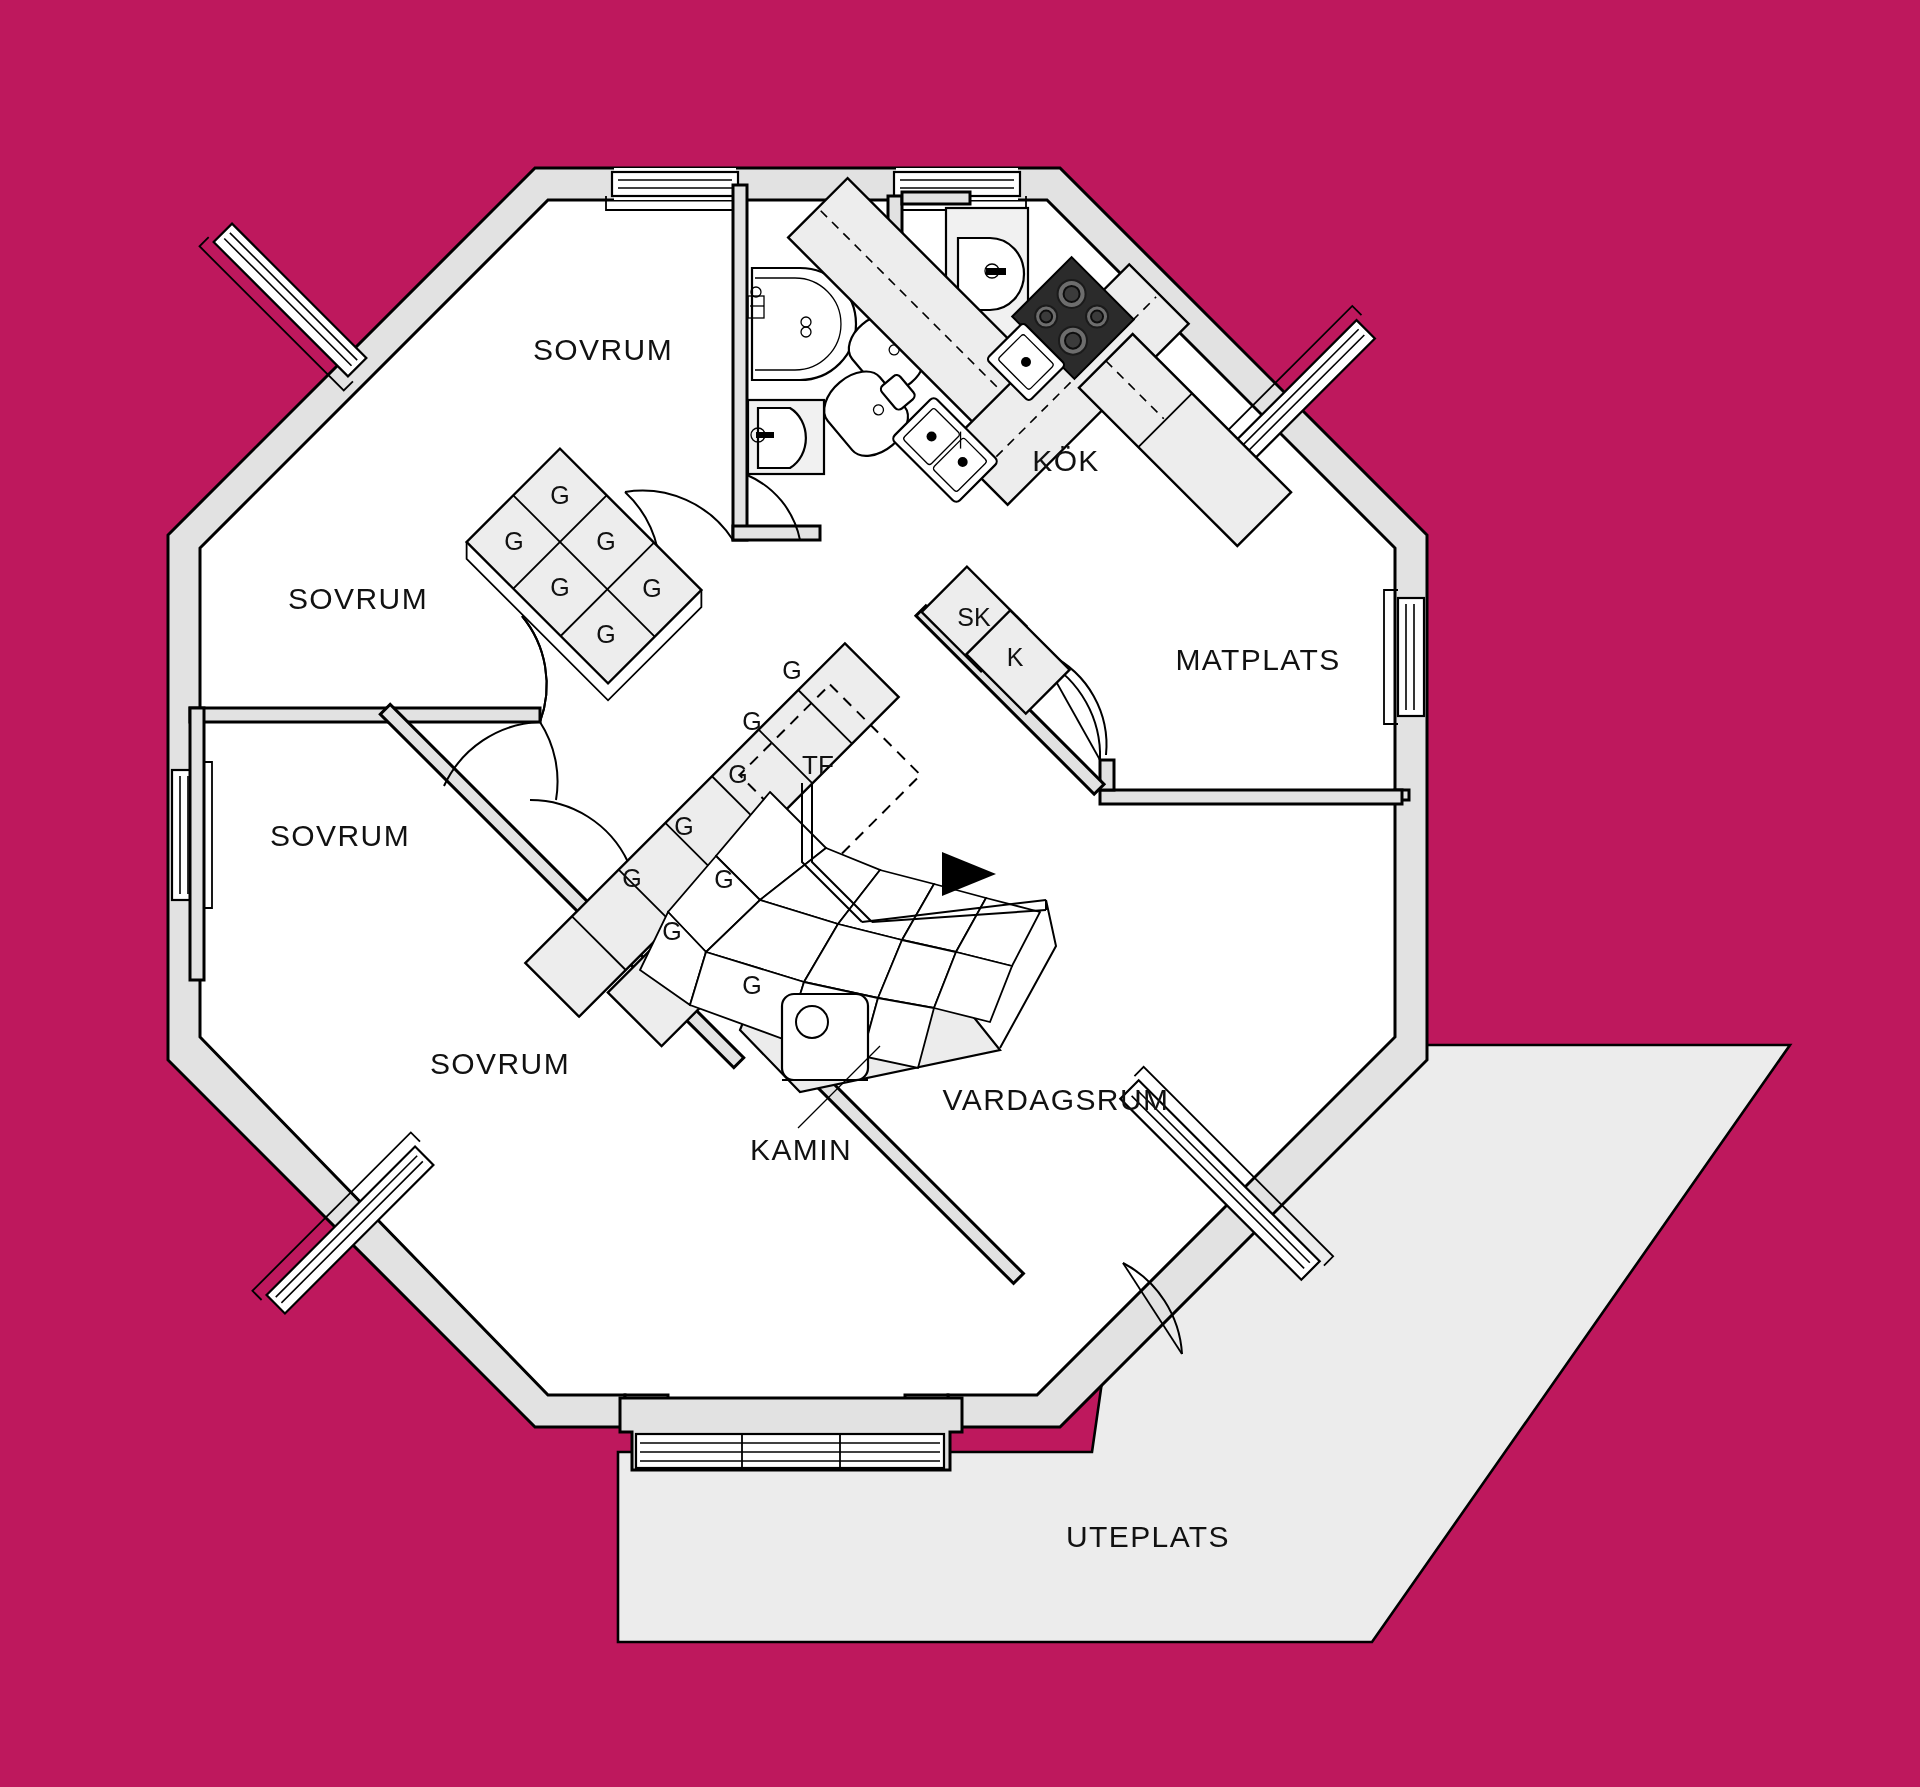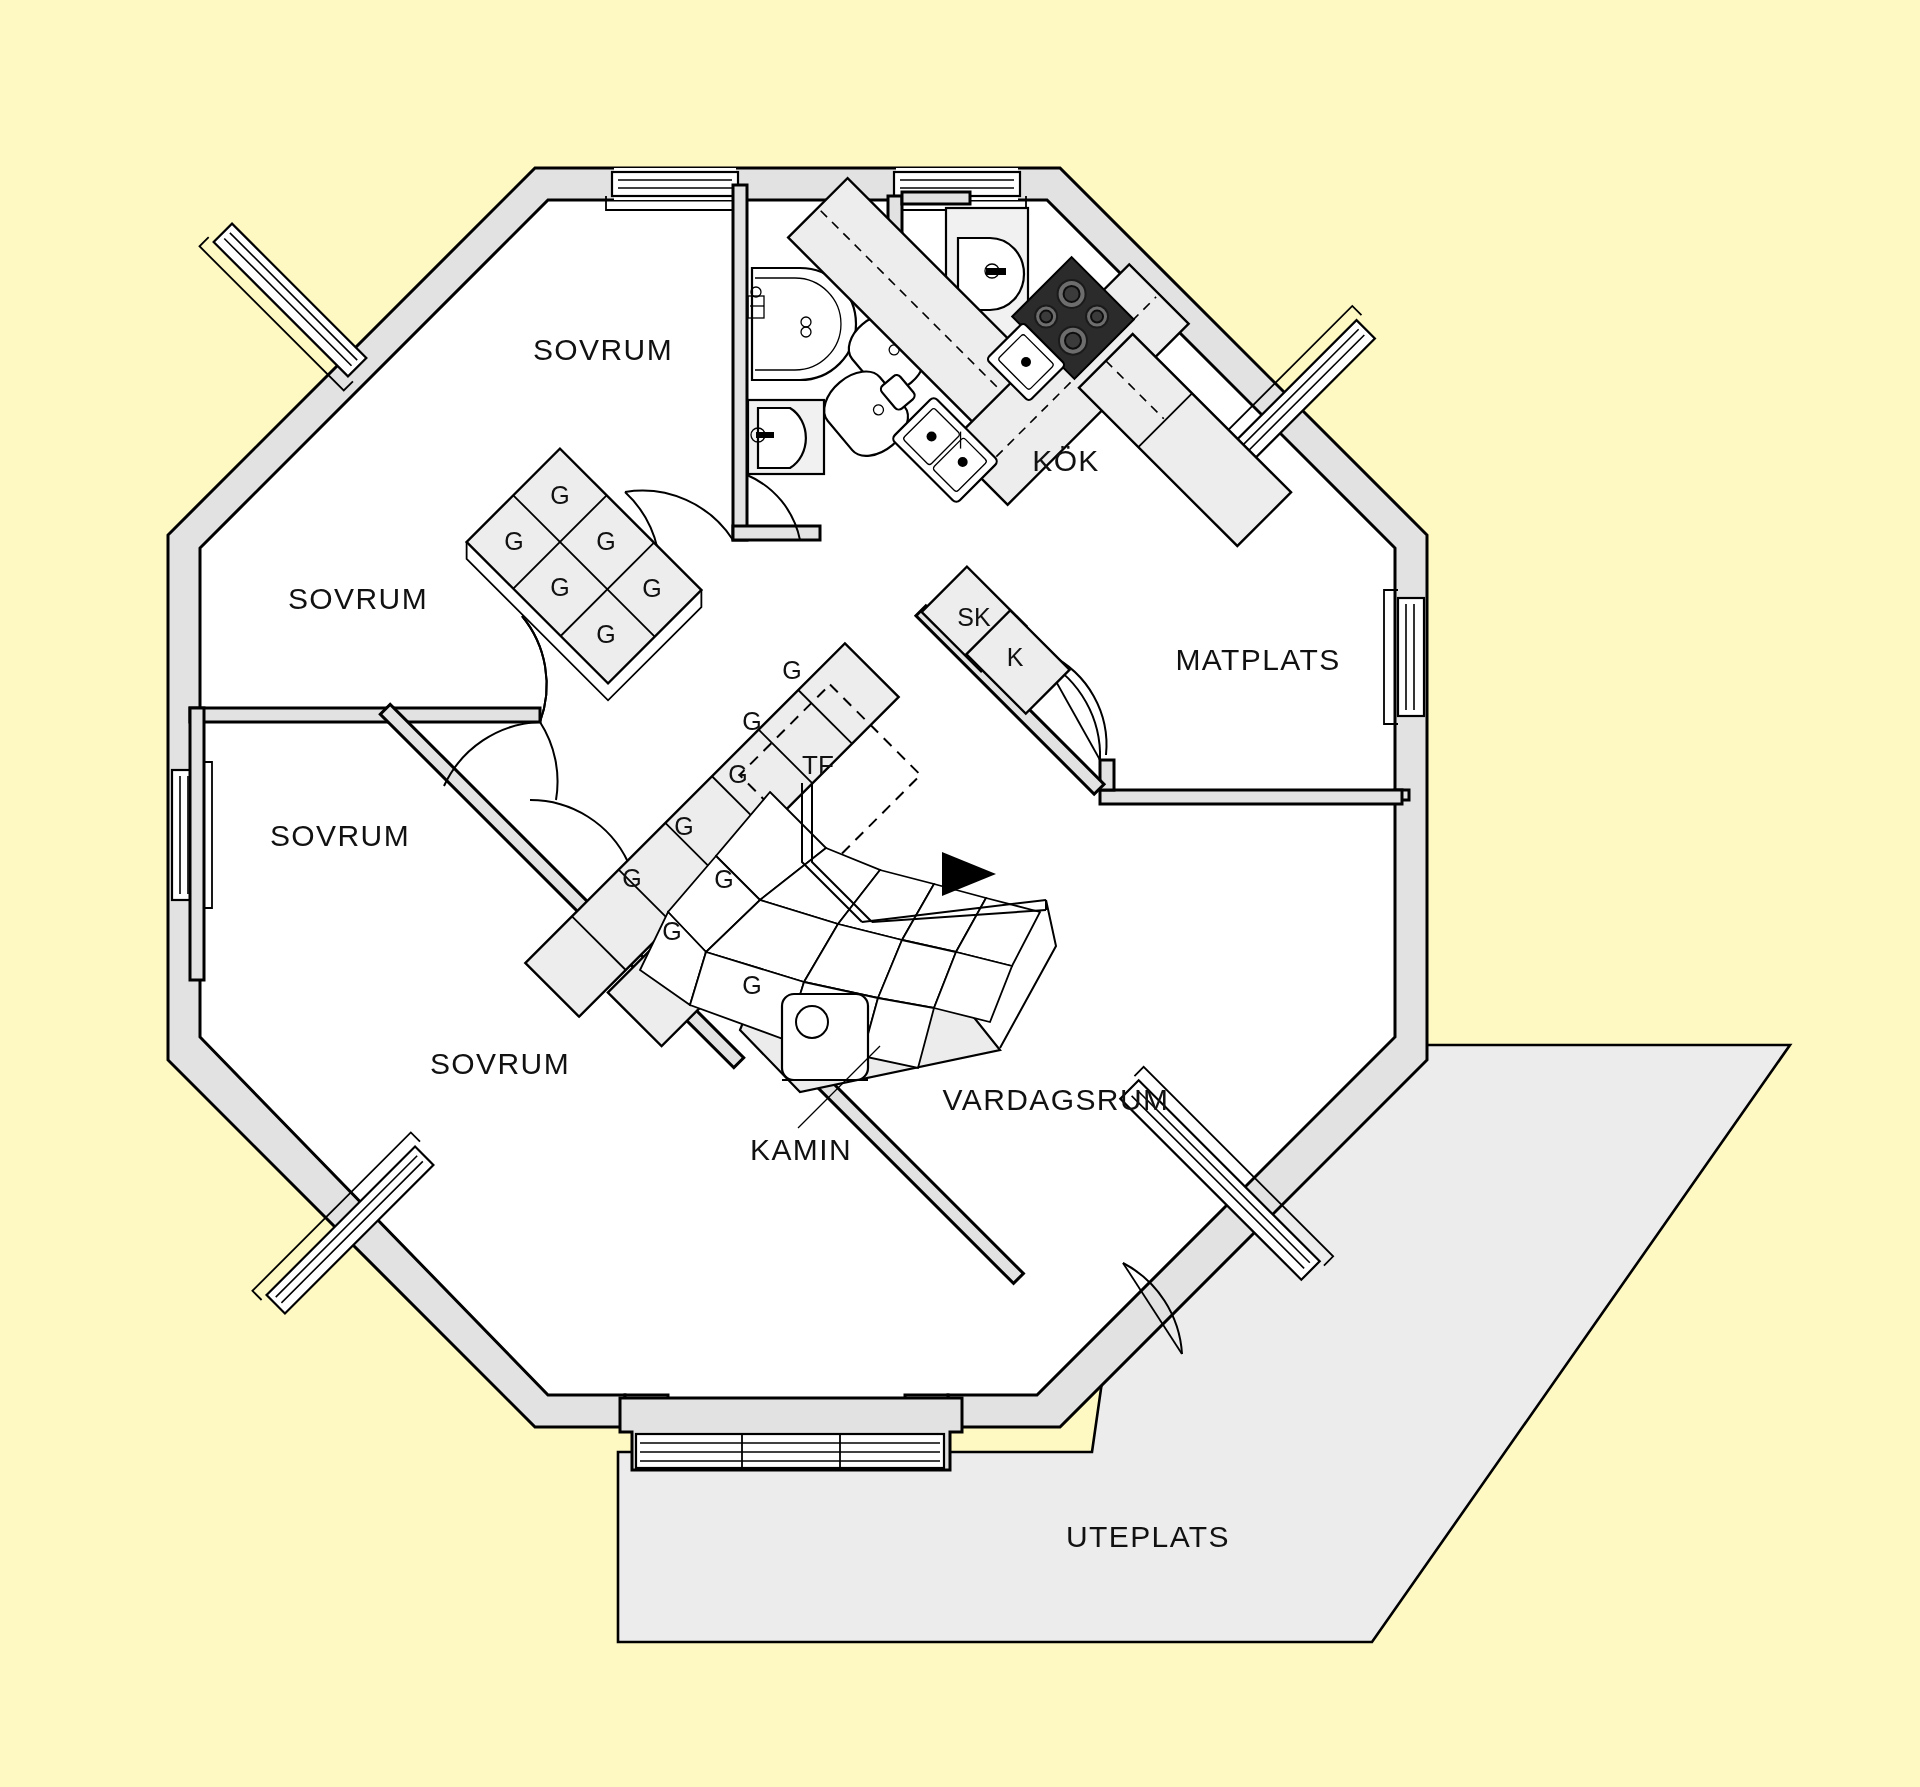--- a/index.html
+++ b/index.html
@@ -10,21 +10,21 @@
   body {
     width: 1920px;
     height: 1787px;
     font-family: "Liberation Sans", sans-serif;
     overflow: hidden;
   }
   #floorplan-root {
     position: relative;
     width: 1920px;
     height: 1787px;
-    background: #fef9c3;
+    background: #be185d;
   }
   svg#plan {
     display: block;
     width: 1920px;
     height: 1787px;
   }
   .wall       { fill: #e2e2e2; stroke: #000000; stroke-width: 3; stroke-linejoin: miter; }
   .room-fill  { fill: #ffffff; stroke: none; }
   .patio      { fill: #ececec; stroke: #000000; stroke-width: 2.6; }
   .cab        { fill: #ededed; stroke: #000000; stroke-width: 2.4; }

